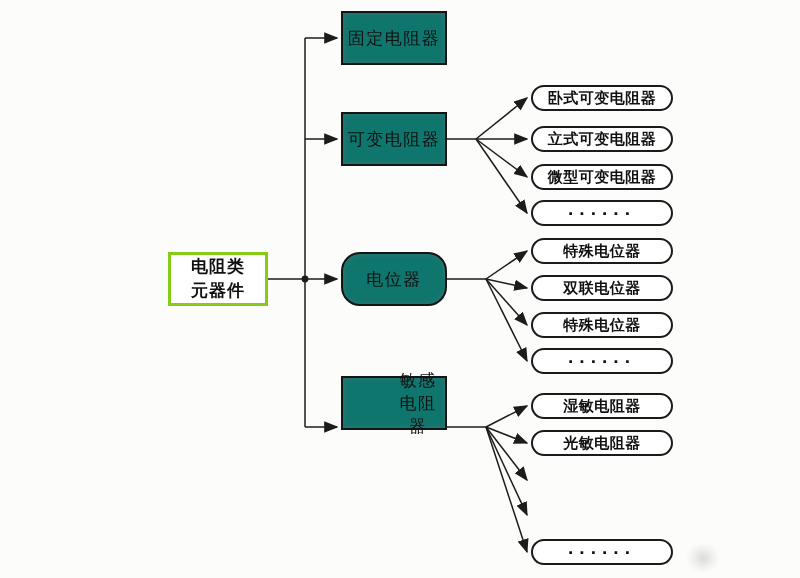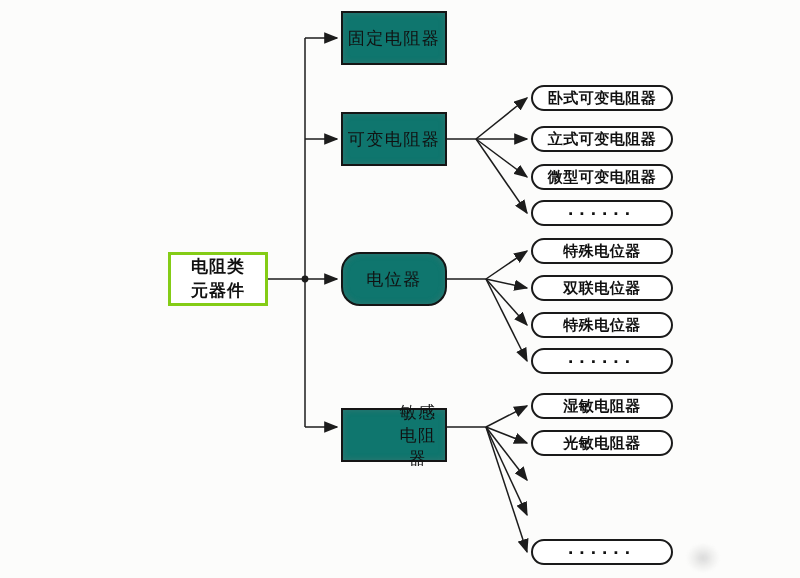--- a/index.html
+++ b/index.html
@@ -80,21 +80,21 @@
       <line x1="486" y1="427" x2="527" y2="552" marker-end="url(#arr)"></line>
     </g>
   </svg>
 
   <div class="node root-box" style="left:168px;top:252px;width:100px;height:54px;">电阻类
 元器件</div>
 
   <div class="node gray-box" style="left:341px;top:11px;width:106px;height:54px;">固定电阻器</div>
   <div class="node gray-box" style="left:341px;top:112px;width:106px;height:54px;">可变电阻器</div>
   <div class="node gray-box" style="left:341px;top:252px;width:106px;height:54px;border-radius:19px;">电位器</div>
-  <div class="node gray-box" style="left:341px;top:408px;width:106px;height:54px;padding-left:48px;">敏感电阻器</div>
+  <div class="node gray-box" style="left:341px;top:376px;width:106px;height:54px;padding-left:48px;">敏感电阻器</div>
 
   <div class="node pill" style="left:531px;top:85px;width:142px;height:26px;">卧式可变电阻器</div>
   <div class="node pill" style="left:531px;top:126px;width:142px;height:26px;">立式可变电阻器</div>
   <div class="node pill" style="left:531px;top:164px;width:142px;height:26px;">微型可变电阻器</div>
   <div class="node pill dots" style="left:531px;top:200px;width:142px;height:26px;">······</div>
 
   <div class="node pill" style="left:531px;top:238px;width:142px;height:26px;">特殊电位器</div>
   <div class="node pill" style="left:531px;top:275px;width:142px;height:26px;">双联电位器</div>
   <div class="node pill" style="left:531px;top:312px;width:142px;height:26px;">特殊电位器</div>
   <div class="node pill dots" style="left:531px;top:348px;width:142px;height:26px;">······</div>

